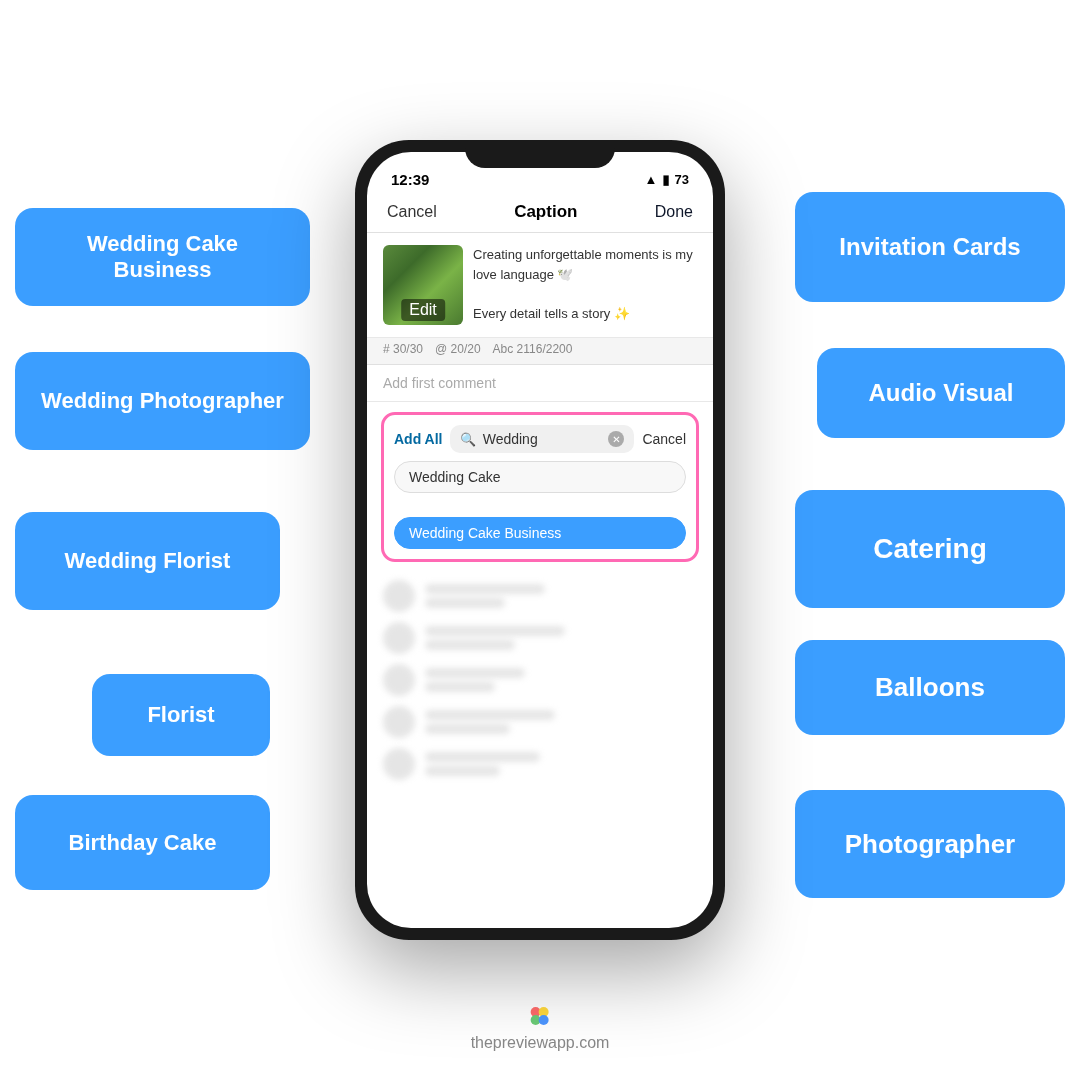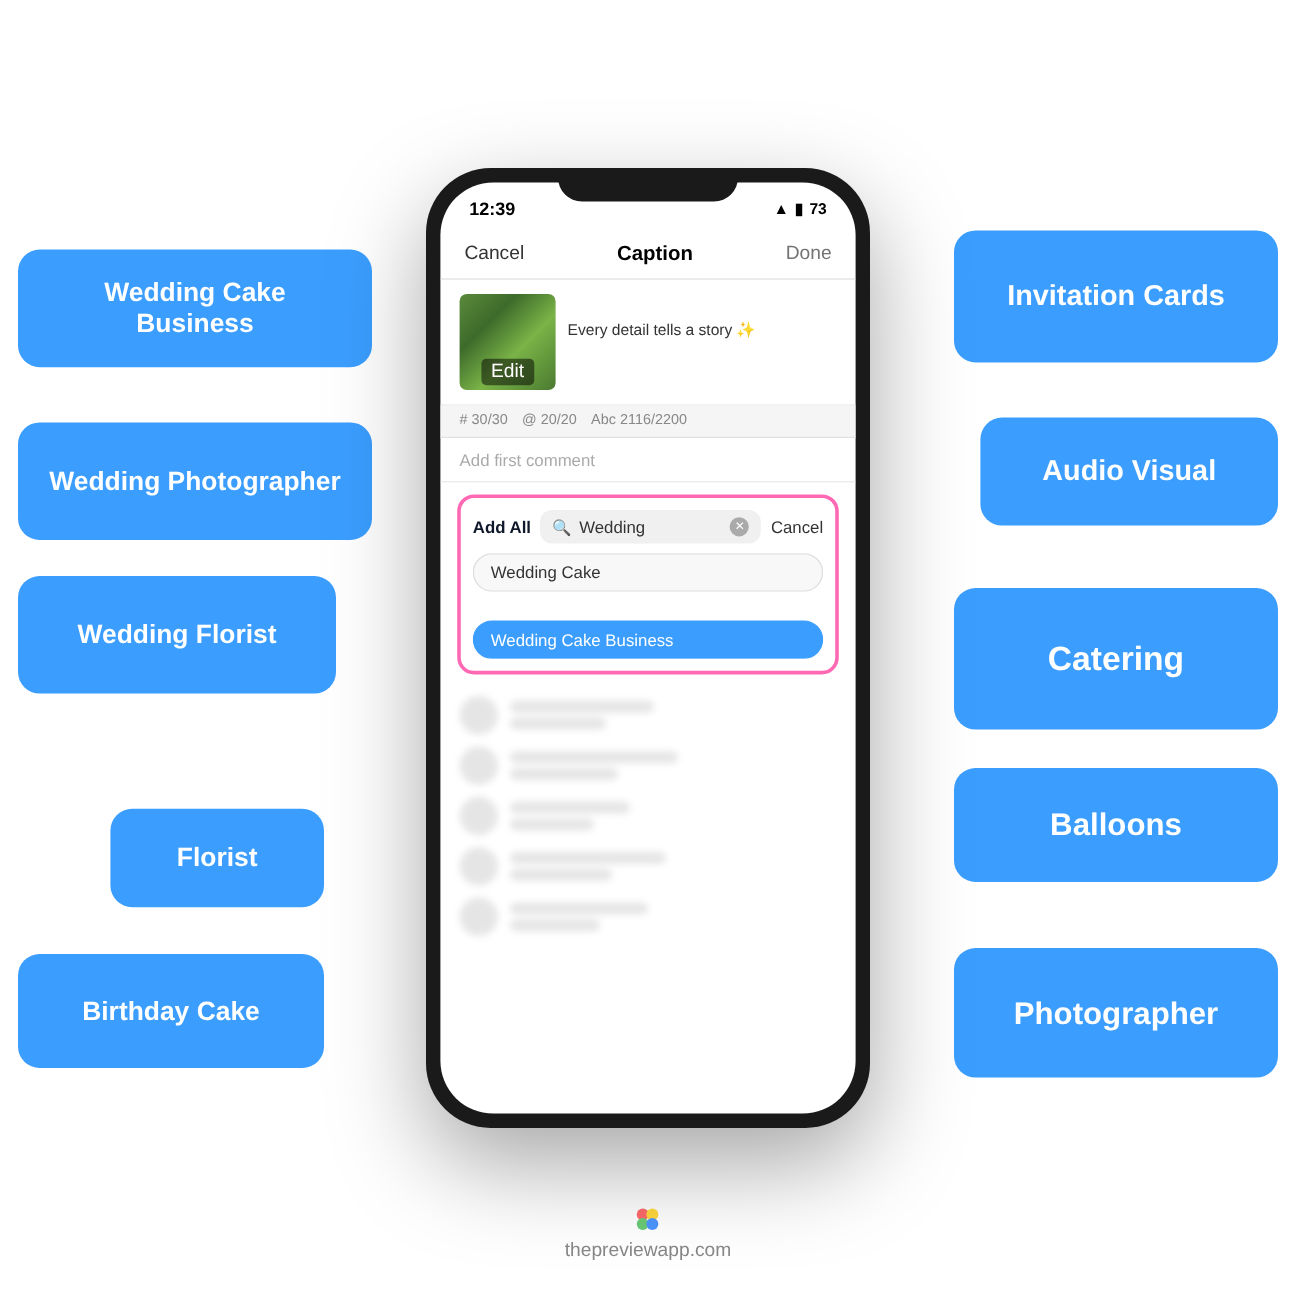--- a/index.html
+++ b/index.html
@@ -48,21 +48,21 @@
       left: 15px; top: 208px;
       width: 295px; height: 98px;
       font-size: 22px;
     }
     .pill-wedding-photographer {
       left: 15px; top: 352px;
       width: 295px; height: 98px;
       font-size: 22px;
     }
     .pill-wedding-florist {
-      left: 15px; top: 480px;
+      left: 15px; top: 512px;
       width: 265px; height: 98px;
       font-size: 22px;
     }
     .pill-florist {
       left: 92px; top: 674px;
       width: 178px; height: 82px;
       font-size: 22px;
     }
     .pill-birthday-cake {
       left: 15px; top: 795px;
@@ -134,21 +134,21 @@
       height: 28px;
       background: #1a1a1a;
       border-radius: 0 0 20px 20px;
       z-index: 20;
     }
 
     
     .status-bar {
       display: flex;
       justify-content: space-between;
-      align-items: flex-start;
+      align-items: center;
       padding: 14px 24px 4px;
       font-size: 13px;
       font-weight: 600;
       color: #000;
       position: relative;
       z-index: 15;
       height: 44px;
     }
 
     .status-time {
@@ -178,21 +178,21 @@
     }
 
     .nav-title {
       font-size: 17px;
       font-weight: 700;
       color: #000;
     }
 
     .nav-done {
       font-size: 16px;
-      color: #737373;
+      color: #0f172a;
     }
 
     
     .post-preview {
       display: flex;
       gap: 10px;
       padding: 12px 16px;
       border-bottom: 1px solid #e8e8e8;
     }
 
@@ -256,21 +256,21 @@
     .search-row {
       display: flex;
       align-items: center;
       gap: 8px;
       margin-bottom: 8px;
     }
 
     .search-add-all {
       font-size: 14px;
       font-weight: 600;
-      color: #0f172a;
+      color: #0369a1;
       white-space: nowrap;
     }
 
     .search-input-wrapper {
       flex: 1;
       background: #f0f0f0;
       border-radius: 10px;
       display: flex;
       align-items: center;
       padding: 6px 10px;
@@ -450,20 +450,21 @@
           <span class="nav-cancel">Cancel</span>
           <span class="nav-title">Caption</span>
           <span class="nav-done">Done</span>
         </div>
 
         <div class="post-preview">
           <div class="post-thumbnail">
             <div class="post-thumbnail-overlay">Edit</div>
           </div>
           <div class="post-caption">
+            <div>Creating unforgettable moments is my love language 🕊️</div>
             <br>
             <div>Every detail tells a story ✨</div>
           </div>
         </div>
 
         <div class="hashtag-area">
           <span># 30/30</span>
           <span>@ 20/20</span>
           <span>Abc 2116/2200</span>
         </div>

